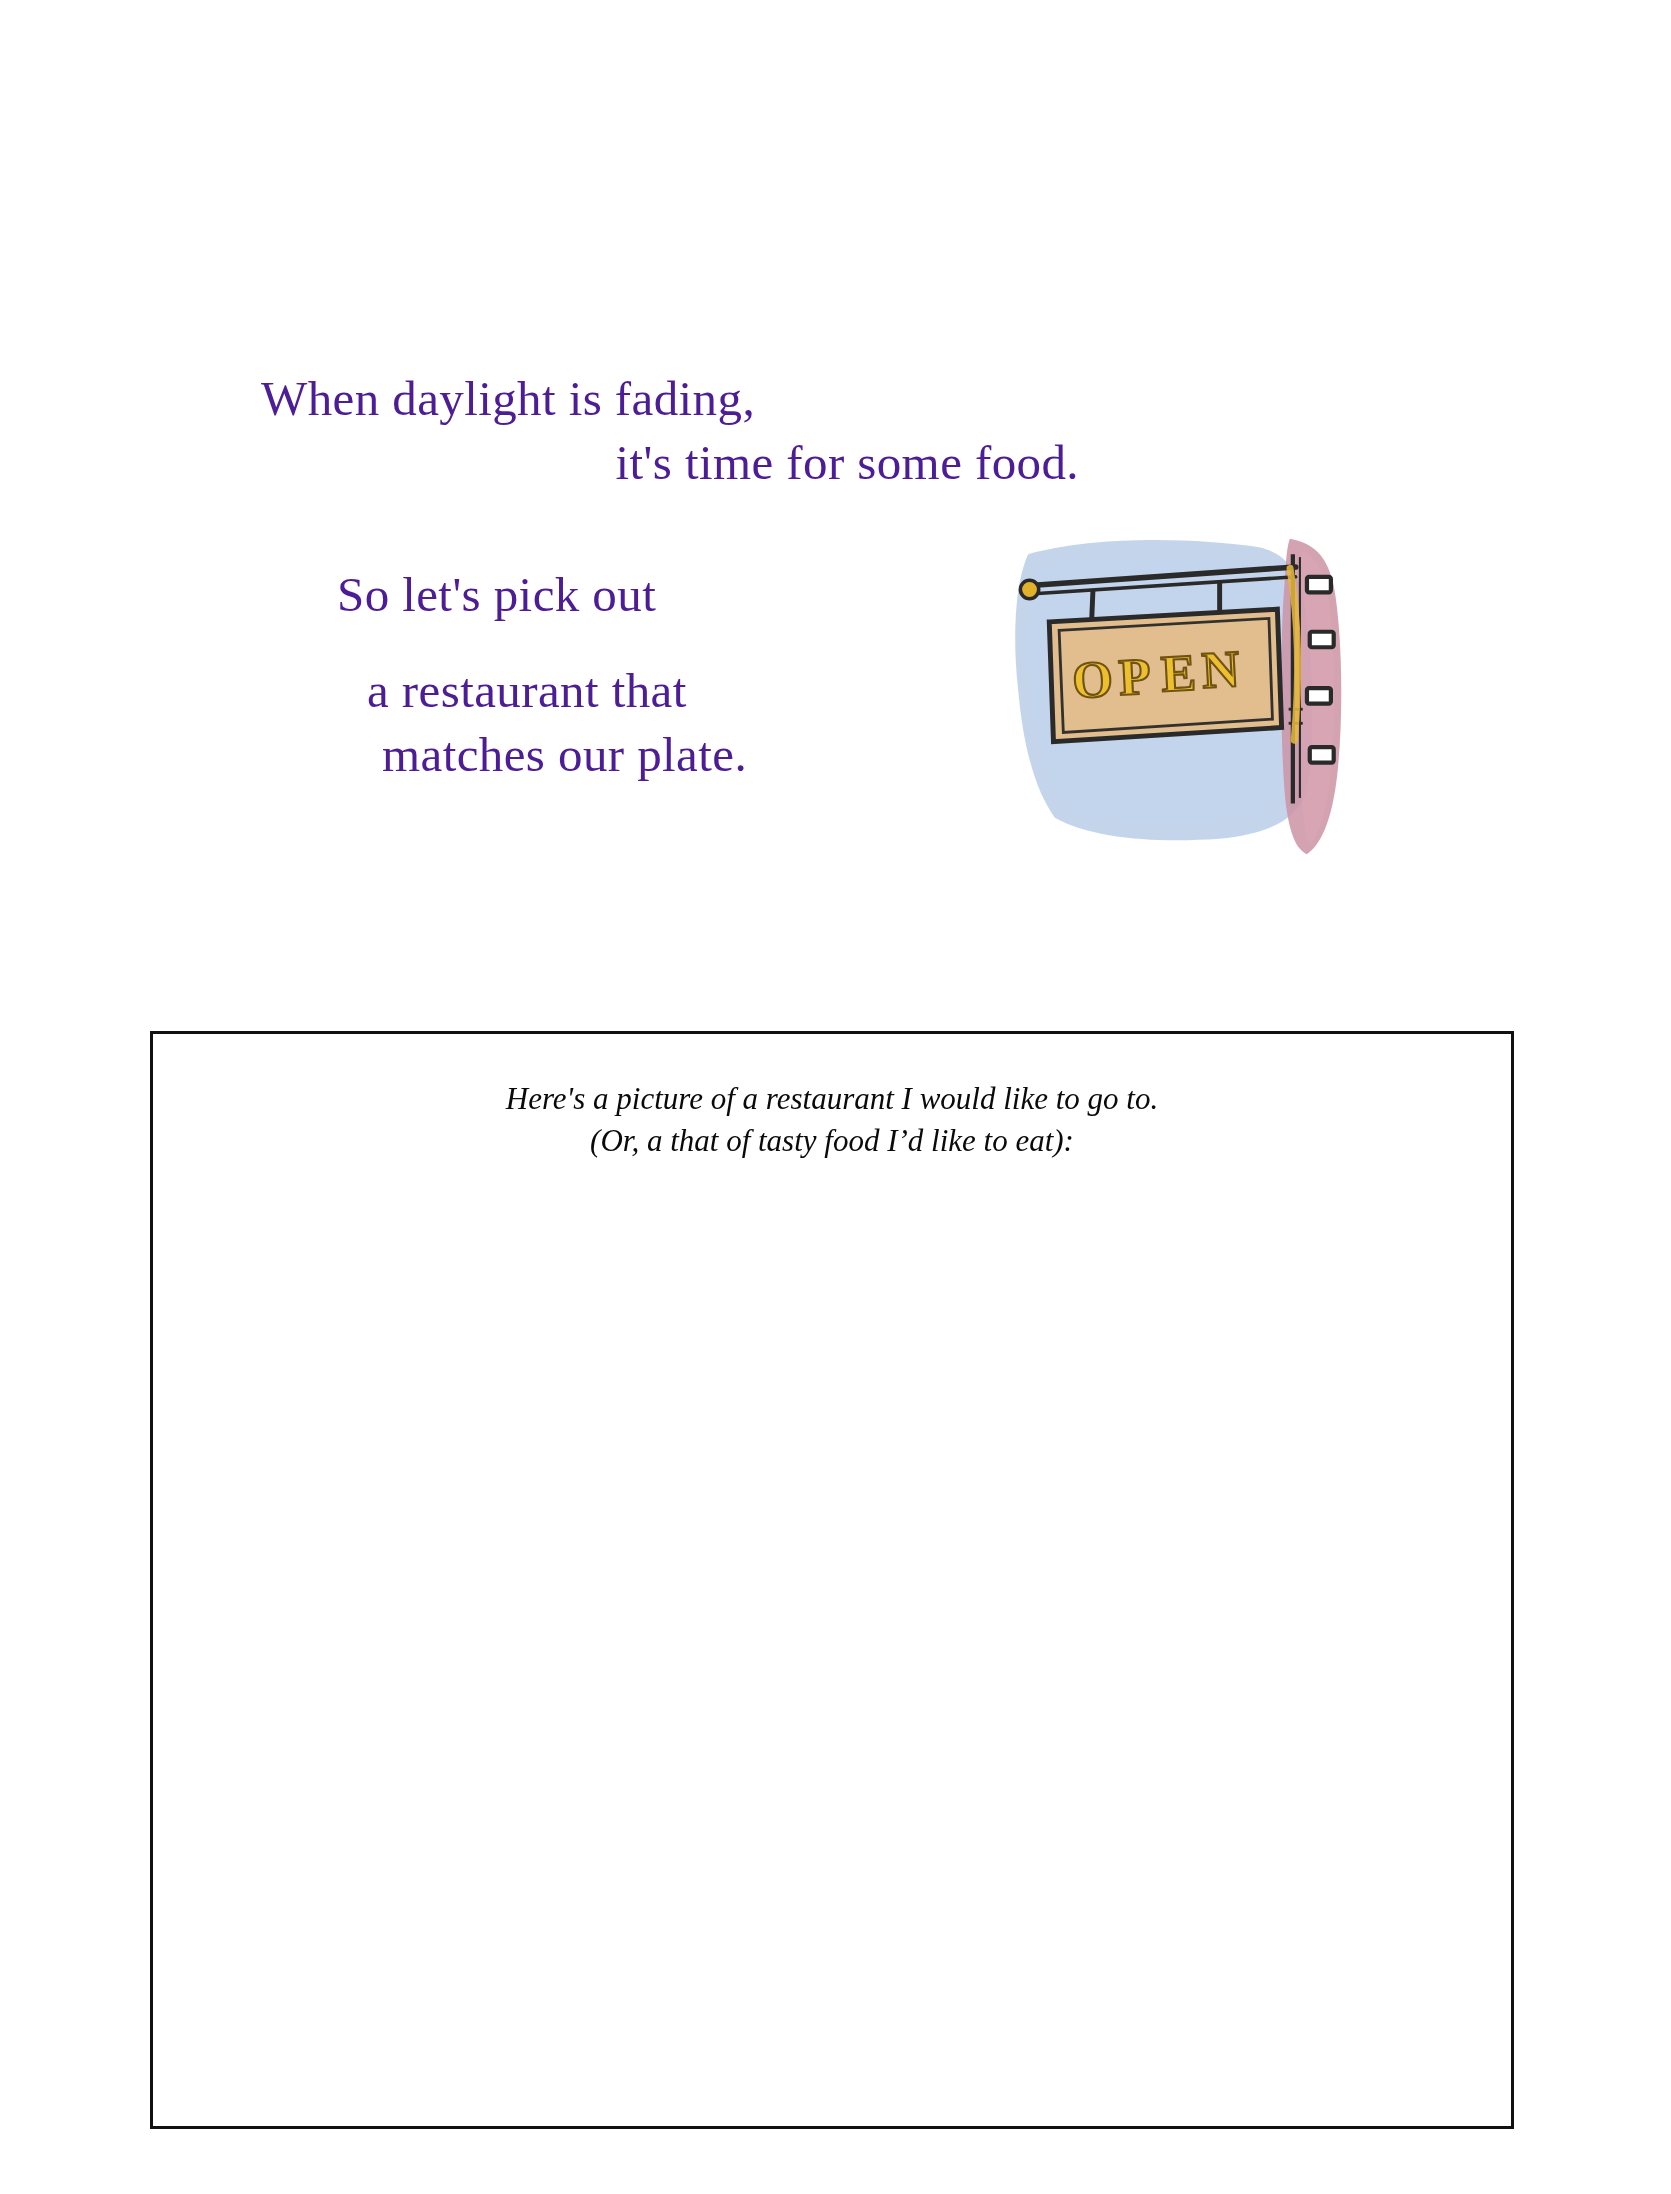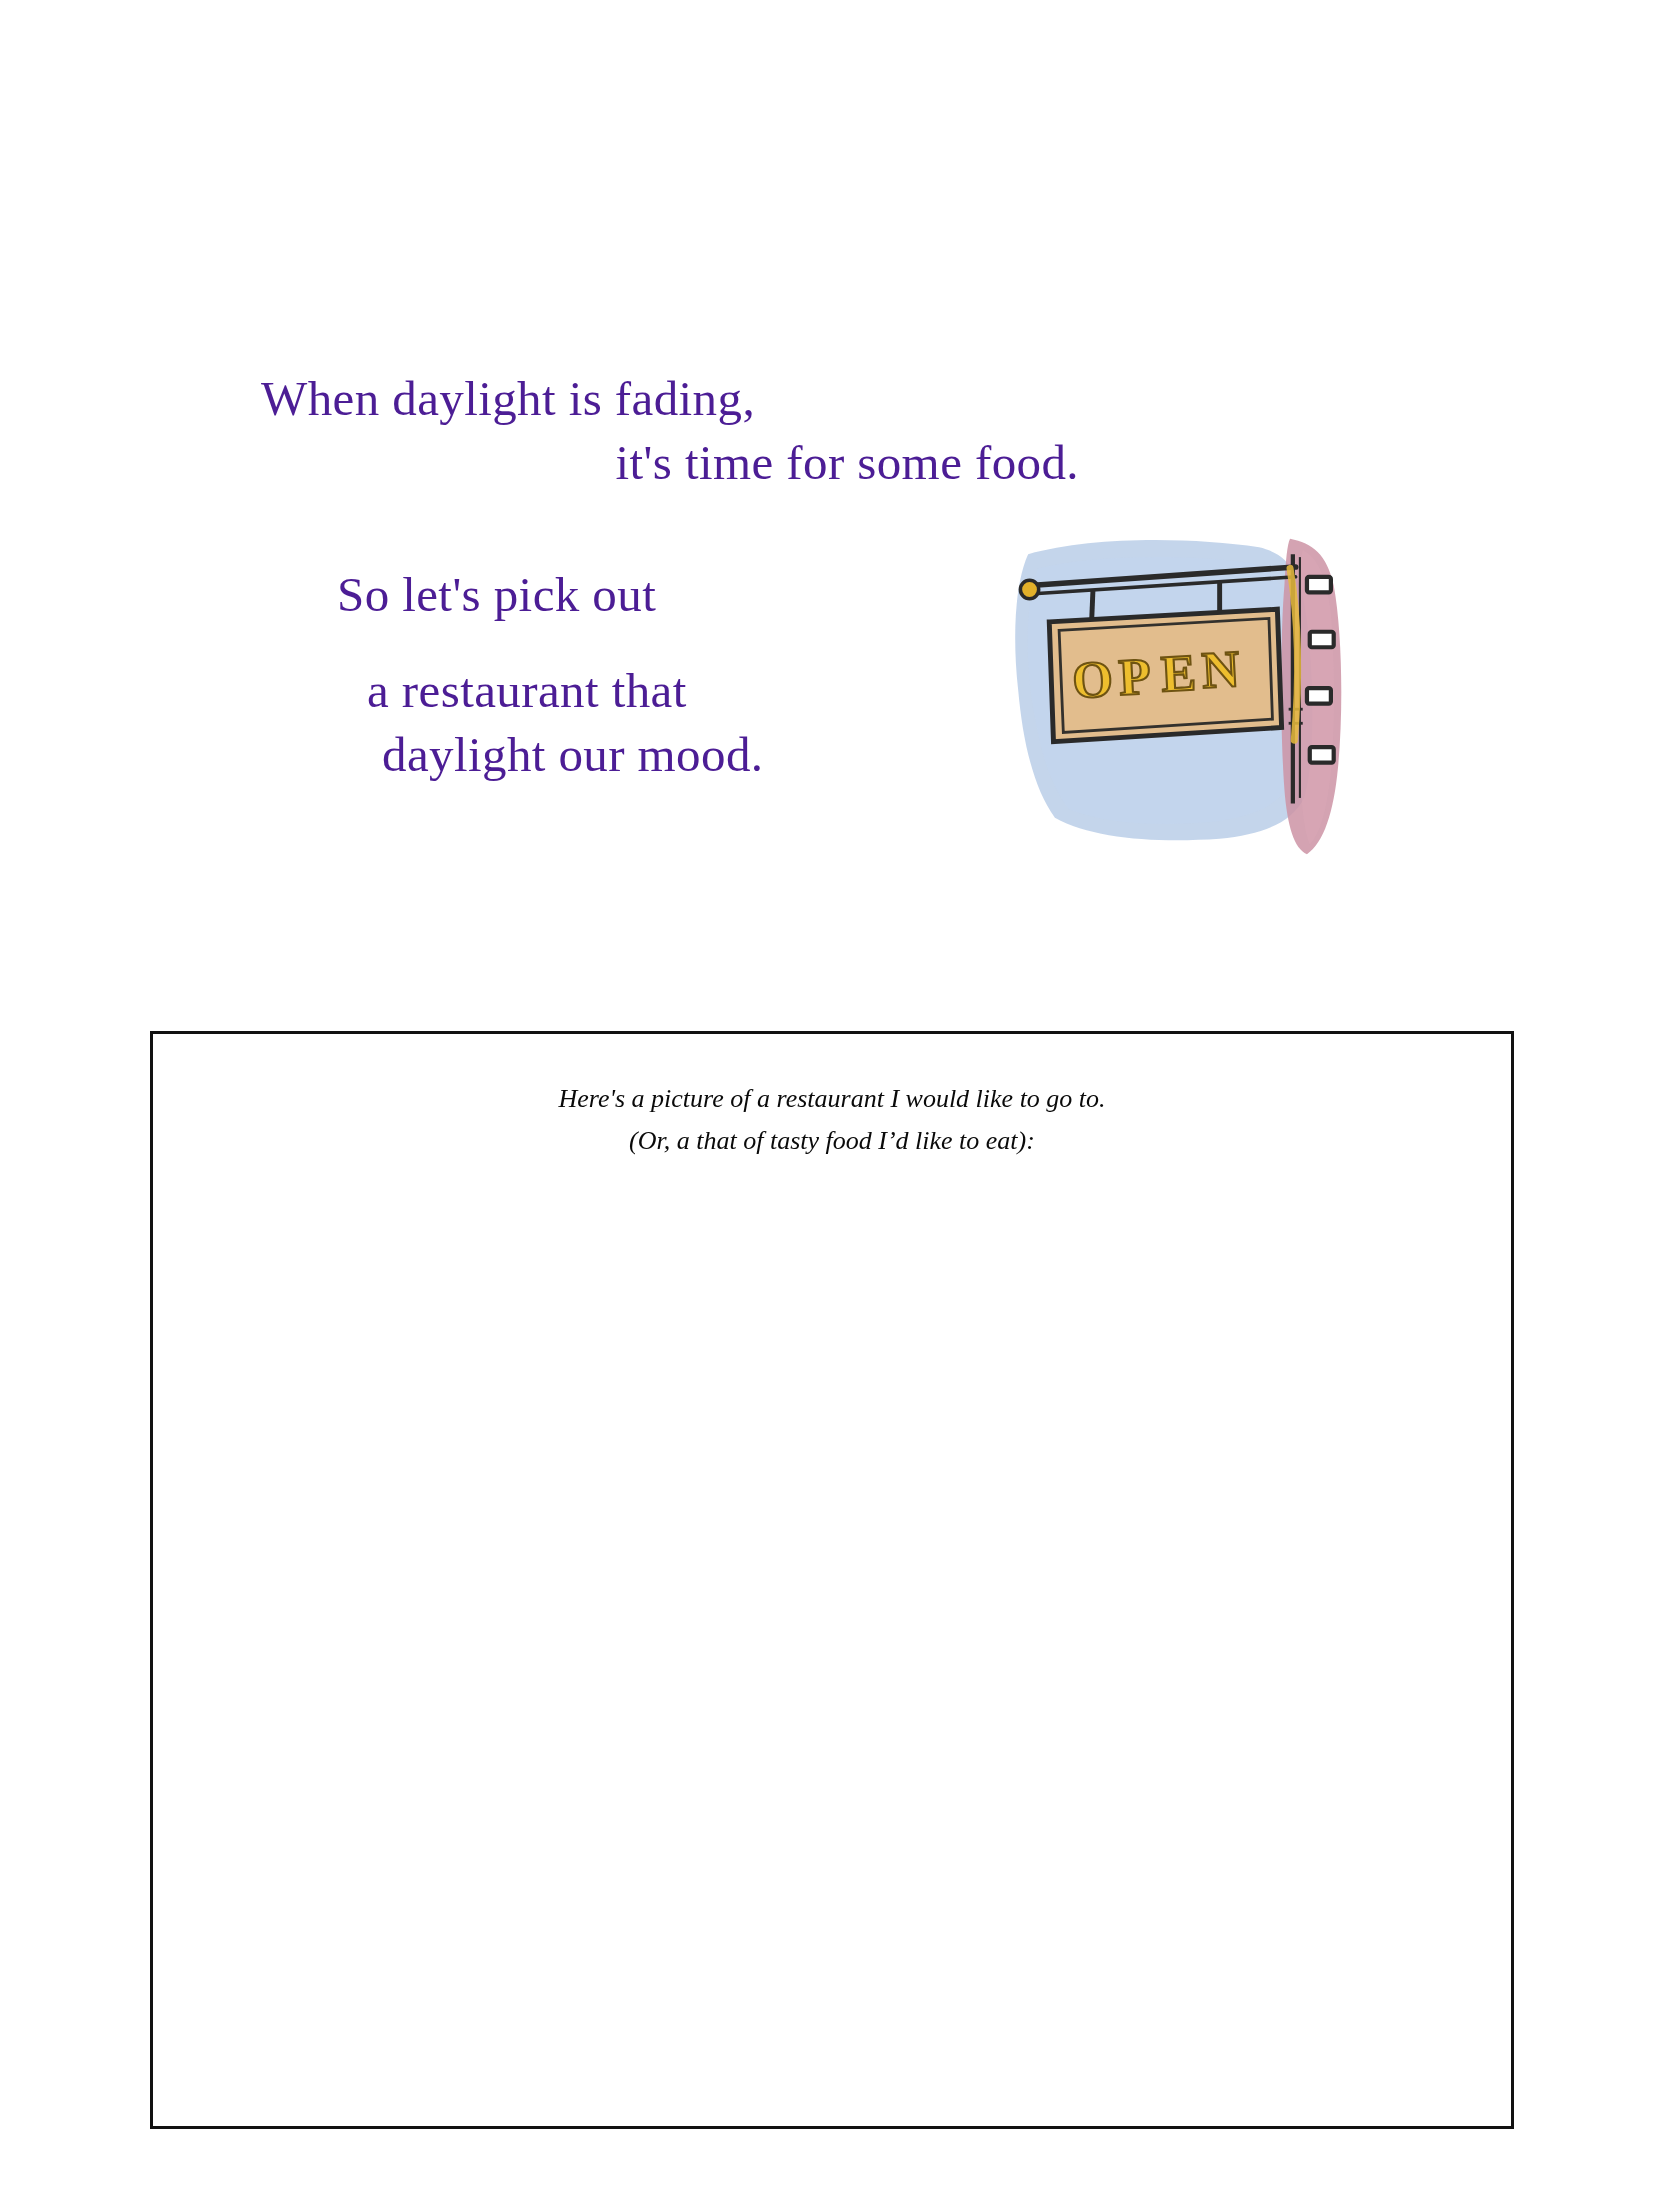--- a/index.html
+++ b/index.html
@@ -57,21 +57,21 @@
     height: 1098px;
     border: 3.5px solid #111111;
     background: #ffffff;
     box-sizing: border-box;
   }
   .draw-box-caption {
     margin-top: 44px;
     text-align: center;
     font-family: "Liberation Serif", serif;
     font-style: italic;
-    font-size: 26px;
+    font-size: 31px;
     line-height: 42px;
     color: #0a0a0a;
   }
   .draw-box-caption .cap-line {
     white-space: pre;
     display: block;
   }
   .draw-canvas {
     width: 100%;
     height: 902px;
@@ -79,21 +79,21 @@
 </style>
 </head>
 <body>
 
 <div class="verse">
   <div class="verse-line l1">When daylight is fading,</div>
   <div class="verse-line l2">it's time for some food.</div>
   <div class="verse-gap"></div>
   <div class="verse-line l3">So let's pick out</div>
   <div class="verse-line l4">a restaurant that</div>
-  <div class="verse-line l5">daylight our mood.</div>
+  <div class="verse-line l5">matches our plate.</div>
 </div>
 
 <div class="sign-illustration">
   <svg width="374" height="345" viewBox="0 0 530 490" xmlns="http://www.w3.org/2000/svg">
 
     <g>
       <path d="M28 26 C8 70 6 150 14 220 C20 286 34 356 66 400 C120 430 210 436 300 430 C360 424 402 408 420 372 C436 320 434 200 424 120 C416 56 400 26 356 16 C260 2 120 0 28 26 Z" fill="#b3c9e6" opacity="0.78"></path>
       <path d="M42 46 C24 96 24 170 34 238 C44 300 58 352 86 388 C140 410 220 412 292 406 C344 398 384 384 398 352 C410 302 410 198 402 132 C394 74 380 46 342 38 C252 26 126 26 42 46 Z" fill="#c3d6ee" opacity="0.55"></path>
     </g>
 

